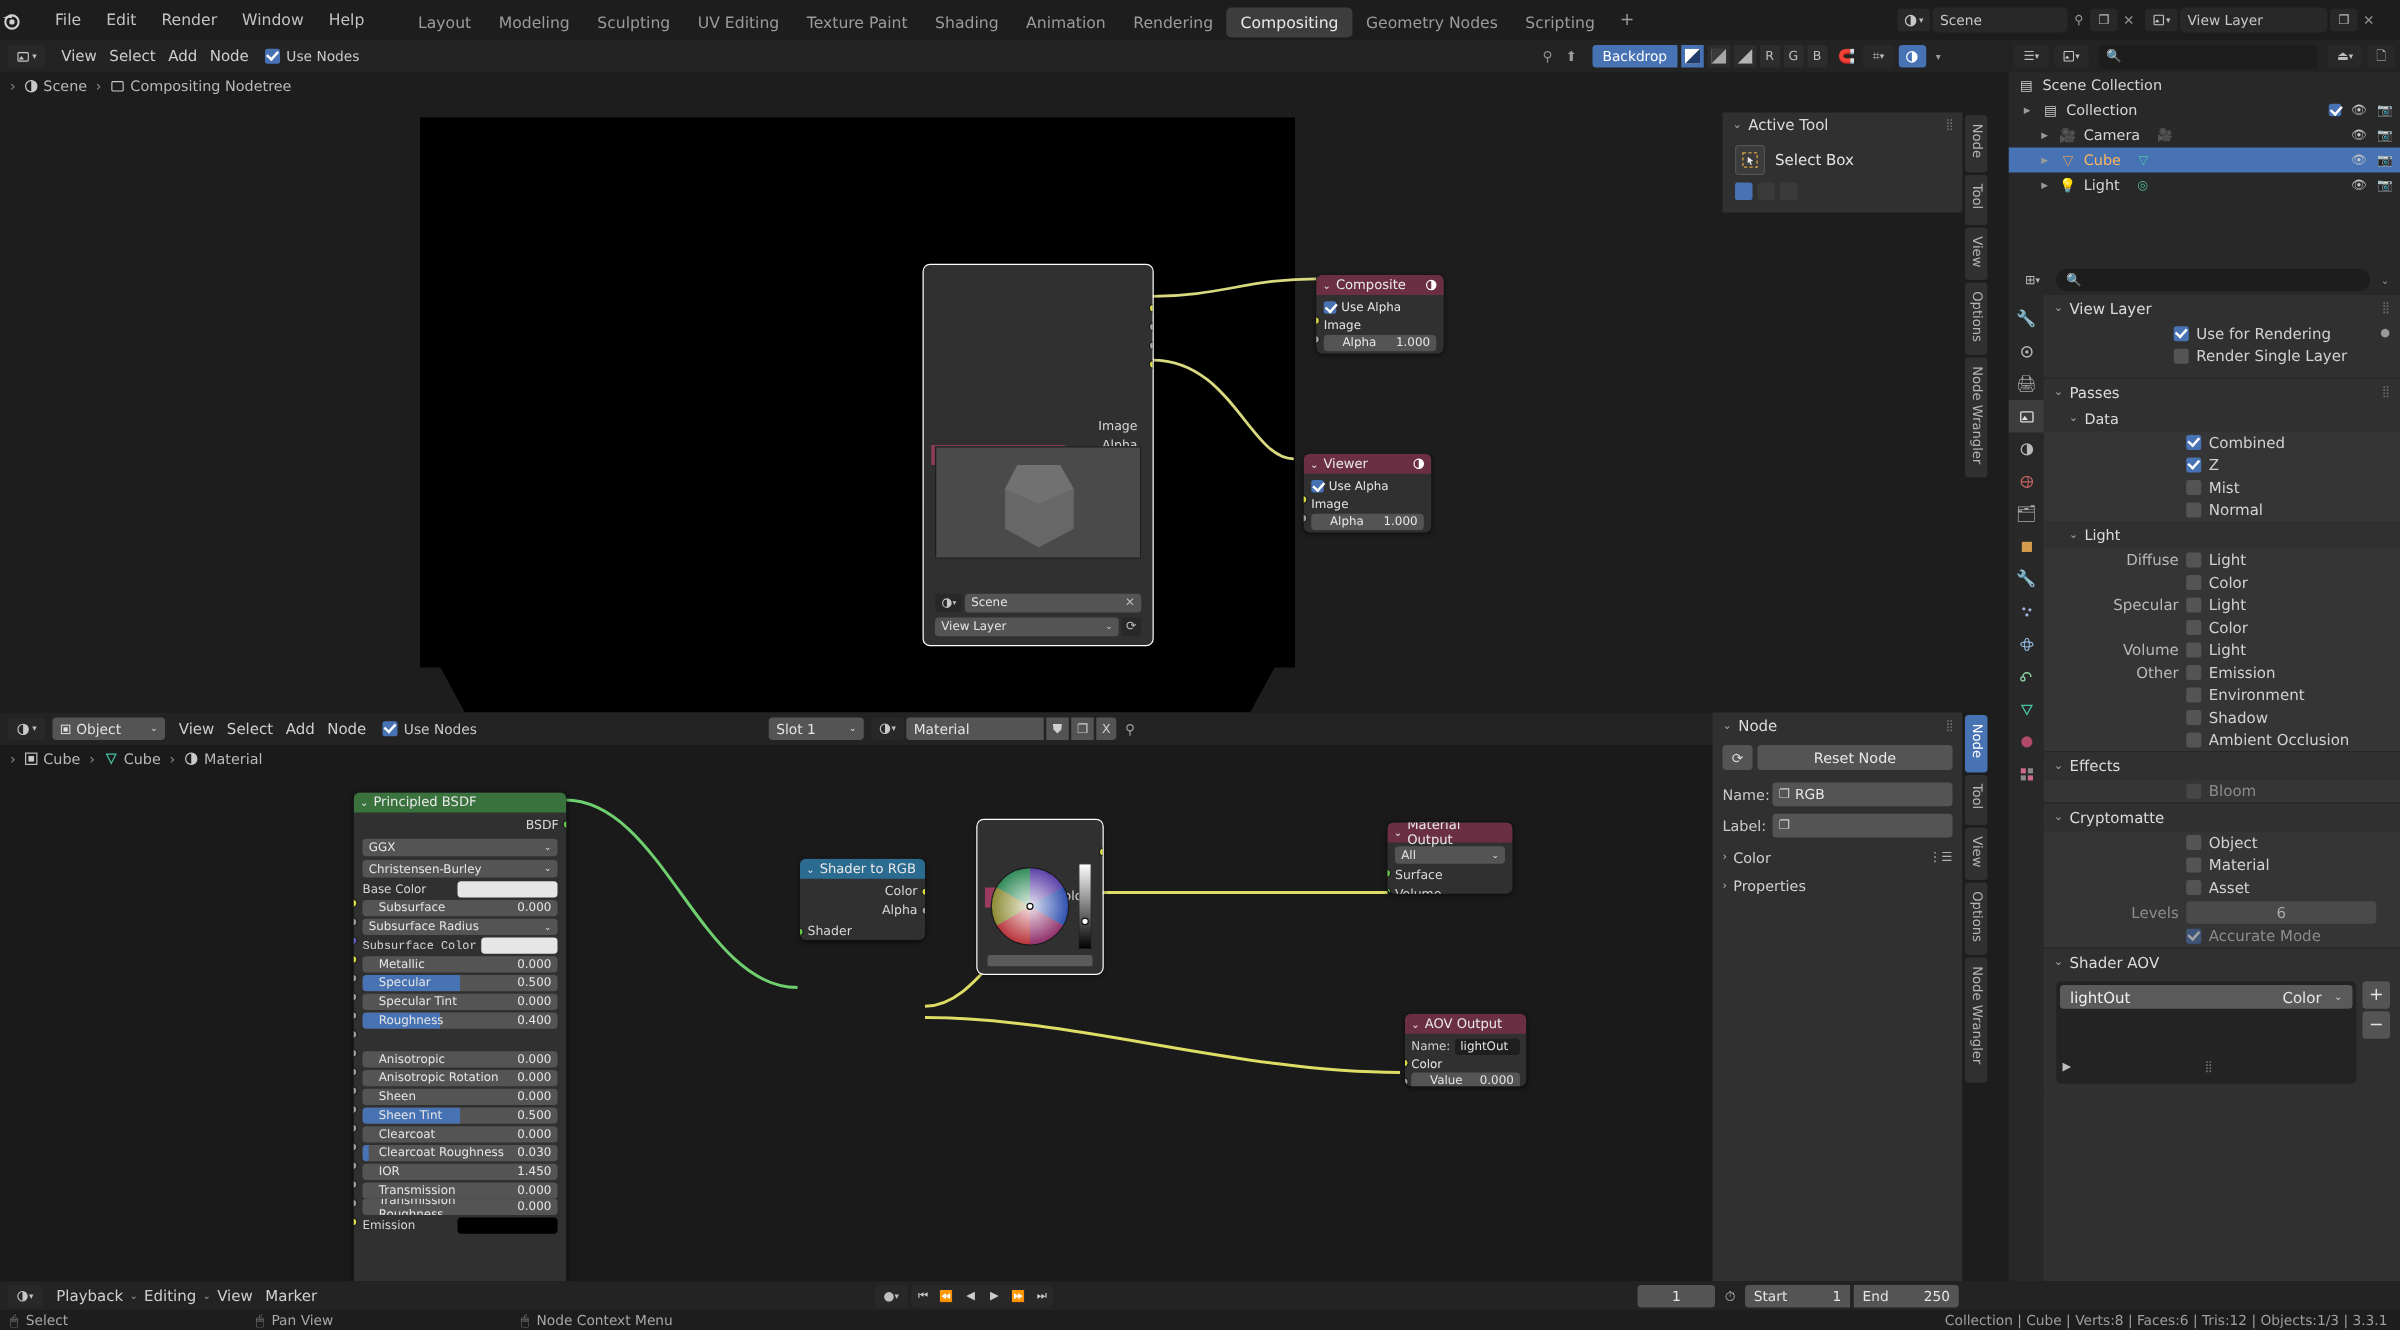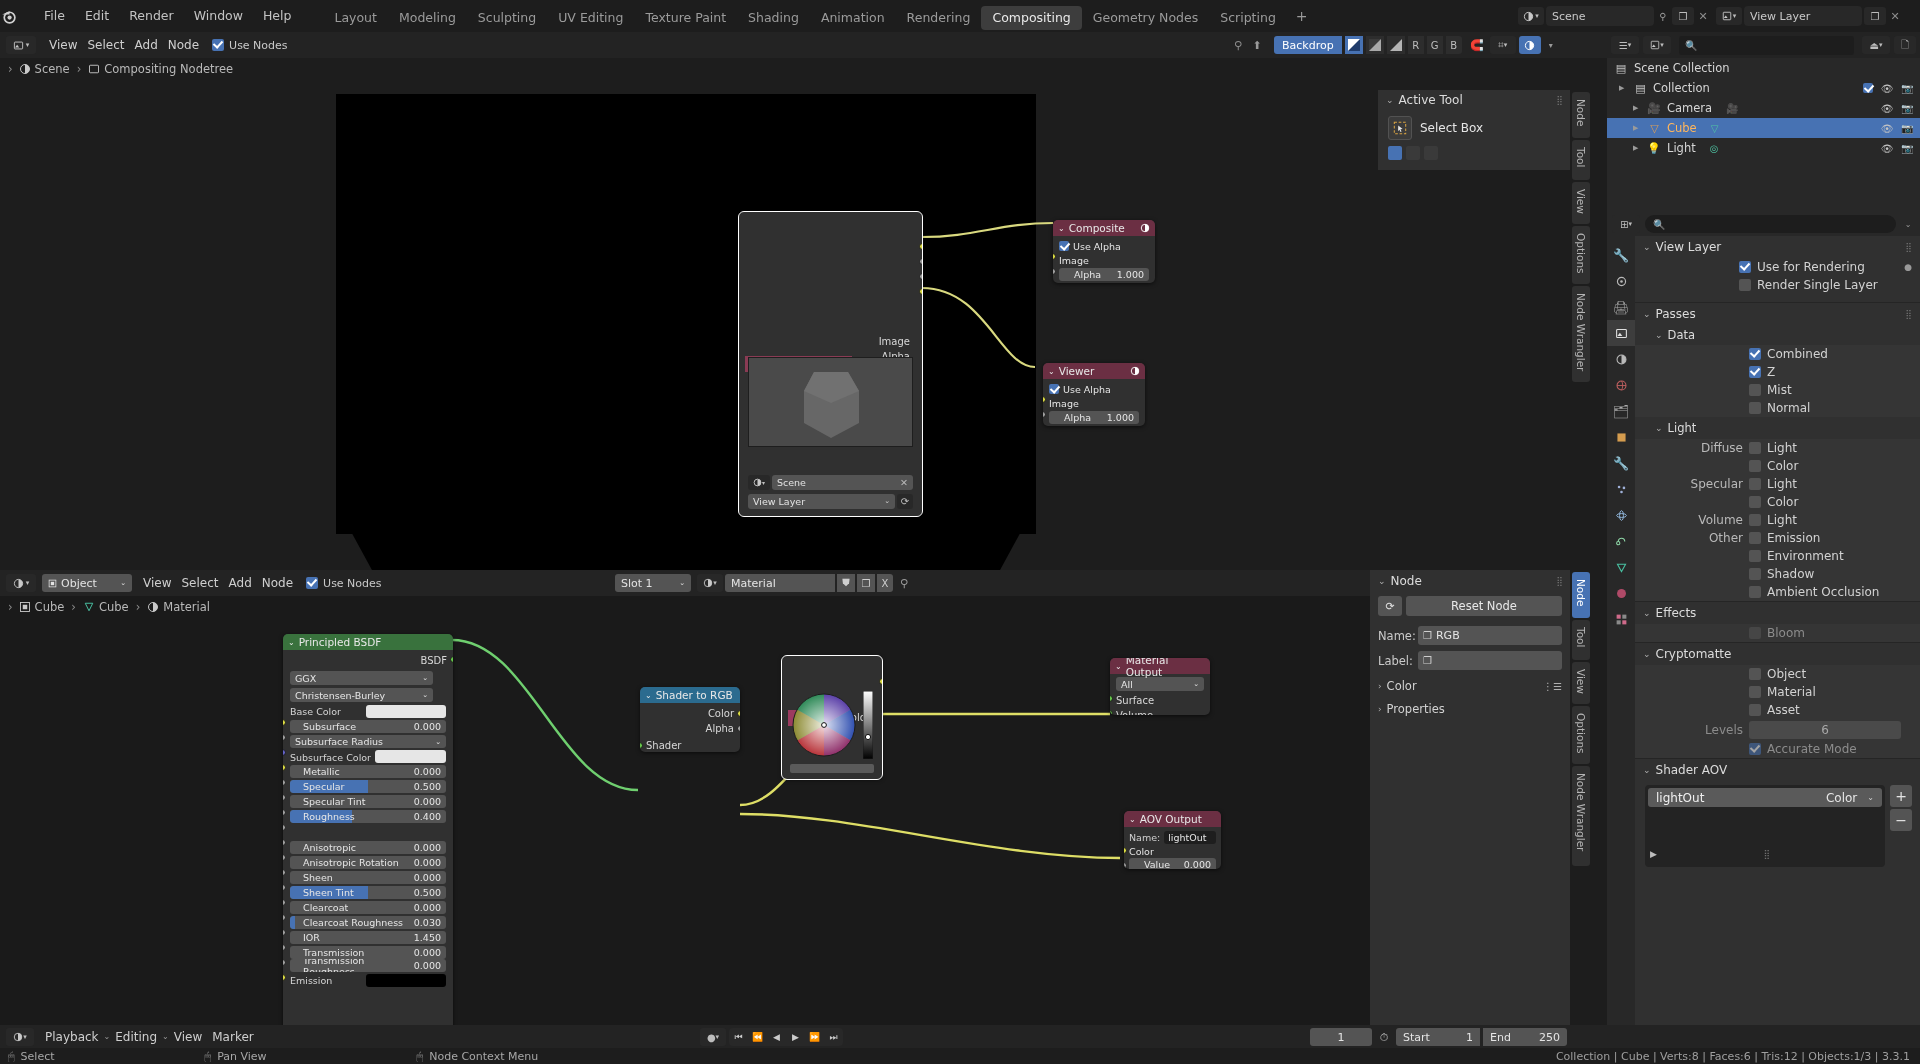--- a/index.html
+++ b/index.html
@@ -487,21 +487,21 @@
 
     <div class="node" style="left:283px;top:16px;width:170px;height:400px;">
       <div class="nhdr shad">
         <span style="margin-right:4px;font-size:8px;">⌄</span>
         <span>Principled BSDF</span>
       </div>
       <div style="padding:2px 0;">
         <div class="nrow right" style="height:17px;">
             <span>BSDF</span>
           </div>
-        <div style="padding:2px 20px 0 7px;">
+        <div style="padding:2px 7px 0 7px;">
           <div class="nsel">
               <span>GGX</span>
               <span style="font-size:7px;">⌄</span>
             </div>
           <div class="nsel" style="margin-top:3px;">
               <span>Christensen-Burley</span>
               <span style="font-size:7px;">⌄</span>
             </div>
         </div>
         <div id="principled-inputs" style="padding:3px 7px 0 7px;">
@@ -517,21 +517,21 @@
                 <span style="position:relative;">0.000</span>
               </div>
             </div>
             <div style="height: 13px; margin-bottom: 2px;">
               <div class="nsel" style="height:13px;">
                 <span style="font-size:9.5px;">Subsurface Radius</span>
                 <span style="font-size:7px;">⌄</span>
               </div>
             </div>
             <div style="height: 13px; margin-bottom: 2px;">
-              <div style="display:flex;align-items:flex-end;height:13px;gap:4px;">
+              <div style="display:flex;align-items:center;height:13px;gap:4px;font-family:Liberation Mono, monospace;">
                 <span style="font-size:9.5px;color:#d5d5d5;white-space:nowrap;">Subsurface Color</span>
                 <div class="swatch" style="margin-left:auto;width:80px;background:#e6e6e6;"></div>
               </div>
             </div>
             <div style="height: 13px; margin-bottom: 2px;">
               <div class="npill" style="position:relative;overflow:hidden;">
                 <span style="position:relative;margin-left:8px;">Metallic</span>
                 <span style="position:relative;">0.000</span>
               </div>
             </div>

